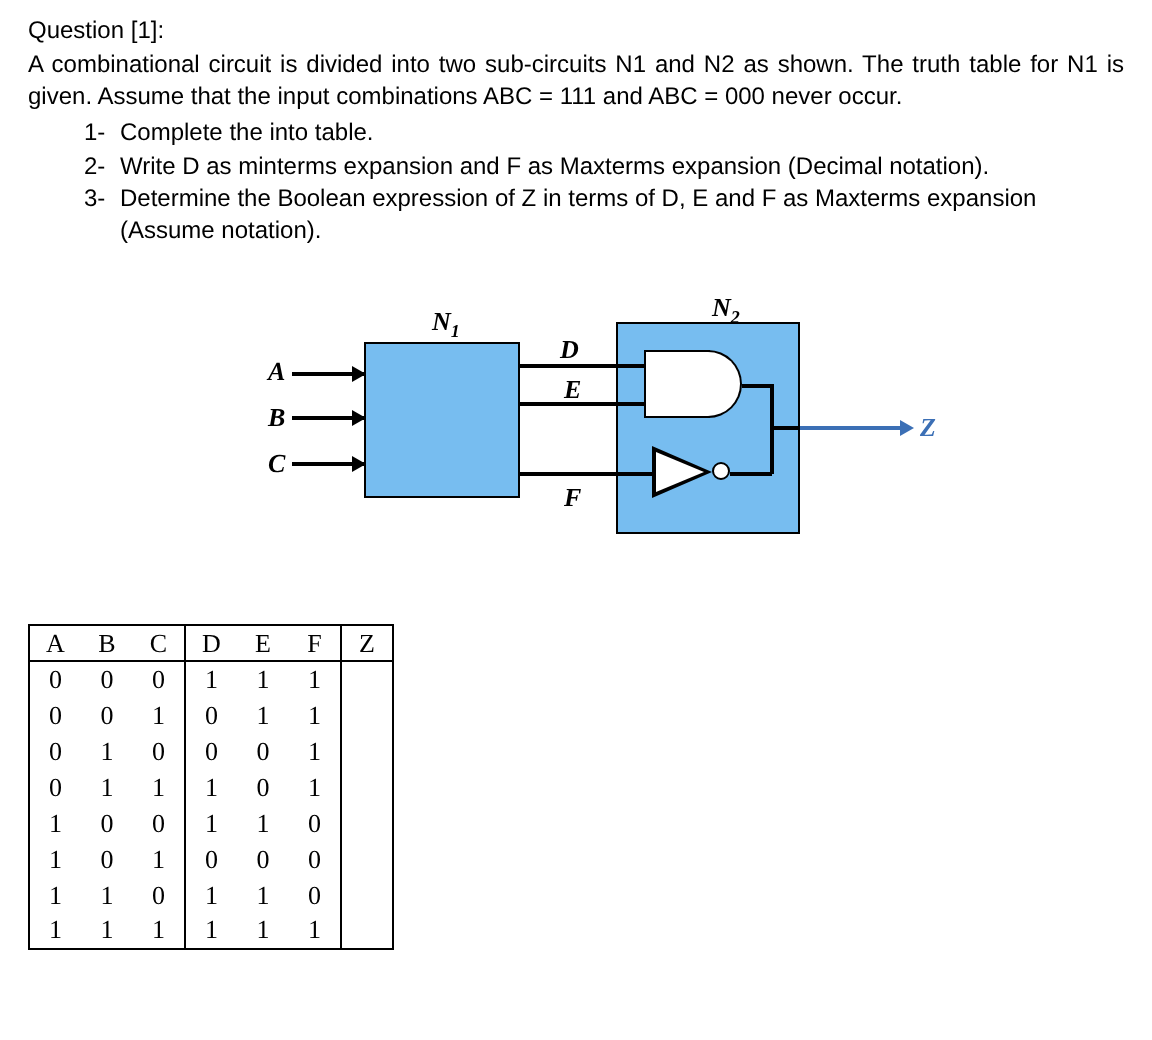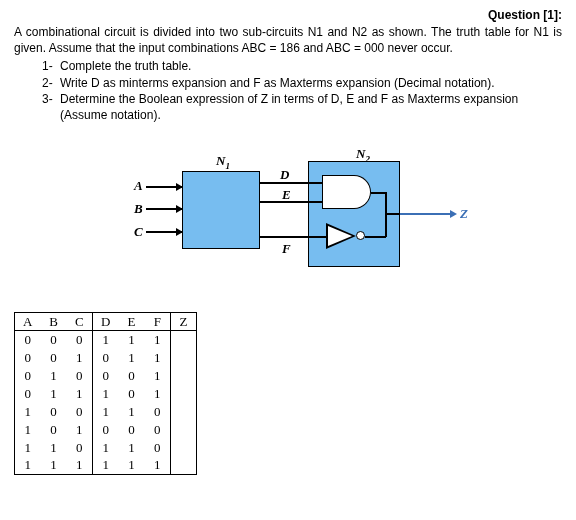--- a/index.html
+++ b/index.html
@@ -5,21 +5,21 @@
     * { box-sizing: border-box; margin: 0; padding: 0; }
     body {
       width: 576px;
       height: 520px;
       background: #fff;
       font-family: Arial, sans-serif;
       font-size: 12px;
       color: #000;
       padding: 8px 14px;
     }
-    .heading { font-weight: bold; margin-bottom: 2px; text-align: right; }
+    .heading { font-weight: normal; margin-bottom: 2px; }
     .prompt { text-align: justify; line-height: 1.35; margin-bottom: 2px; }
     .tasks { margin-left: 28px; }
     .tasks .row { display: flex; align-items: flex-start; line-height: 1.35; }
     .tasks .num { width: 18px; flex: 0 0 18px; }
     .tasks .txt { flex: 1; text-align: justify; }
     .indent-sub { margin-left: 46px; line-height: 1.35; }
 
     .diagram-wrap { display: flex; justify-content: center; margin: 26px 0 18px; }
     .diagram { position: relative; width: 360px; height: 145px; }
 
@@ -102,26 +102,26 @@
     table.truth tbody tr:last-child td { border-bottom: 1px solid #000; }
     table.truth td:first-child, table.truth th:first-child { border-left: 1px solid #000; }
     table.truth thead th:first-child { border-left: 1px solid #000; }
     table.truth thead { border-top: 1px solid #000; }
     table.truth th, table.truth td { border-top: none; }
   </style>
 </head>
 <body>
 
 <div class="heading">Question [1]:</div>
-<div class="prompt">A combinational circuit is divided into two sub-circuits N1 and N2 as shown.  The truth table for N1 is given.  Assume that the input combinations ABC = 186 and   ABC = 000 never occur.</div>
+<div class="prompt">A combinational circuit is divided into two sub-circuits N1 and N2 as shown.  The truth table for N1 is given.  Assume that the input combinations ABC = 111 and   ABC = 000 never occur.</div>
 
 <div class="tasks">
   <div class="row">
     <div class="num">1-</div>
-    <div class="txt">Complete the truth table.</div>
+    <div class="txt">Complete the into table.</div>
   </div>
   <div class="row">
     <div class="num">2-</div>
     <div class="txt">Write D as minterms expansion and F as Maxterms expansion (Decimal notation).</div>
   </div>
   <div class="row">
     <div class="num">3-</div>
     <div class="txt">Determine the Boolean expression of Z in terms of D, E and F as Maxterms expansion</div>
   </div>
 </div>

